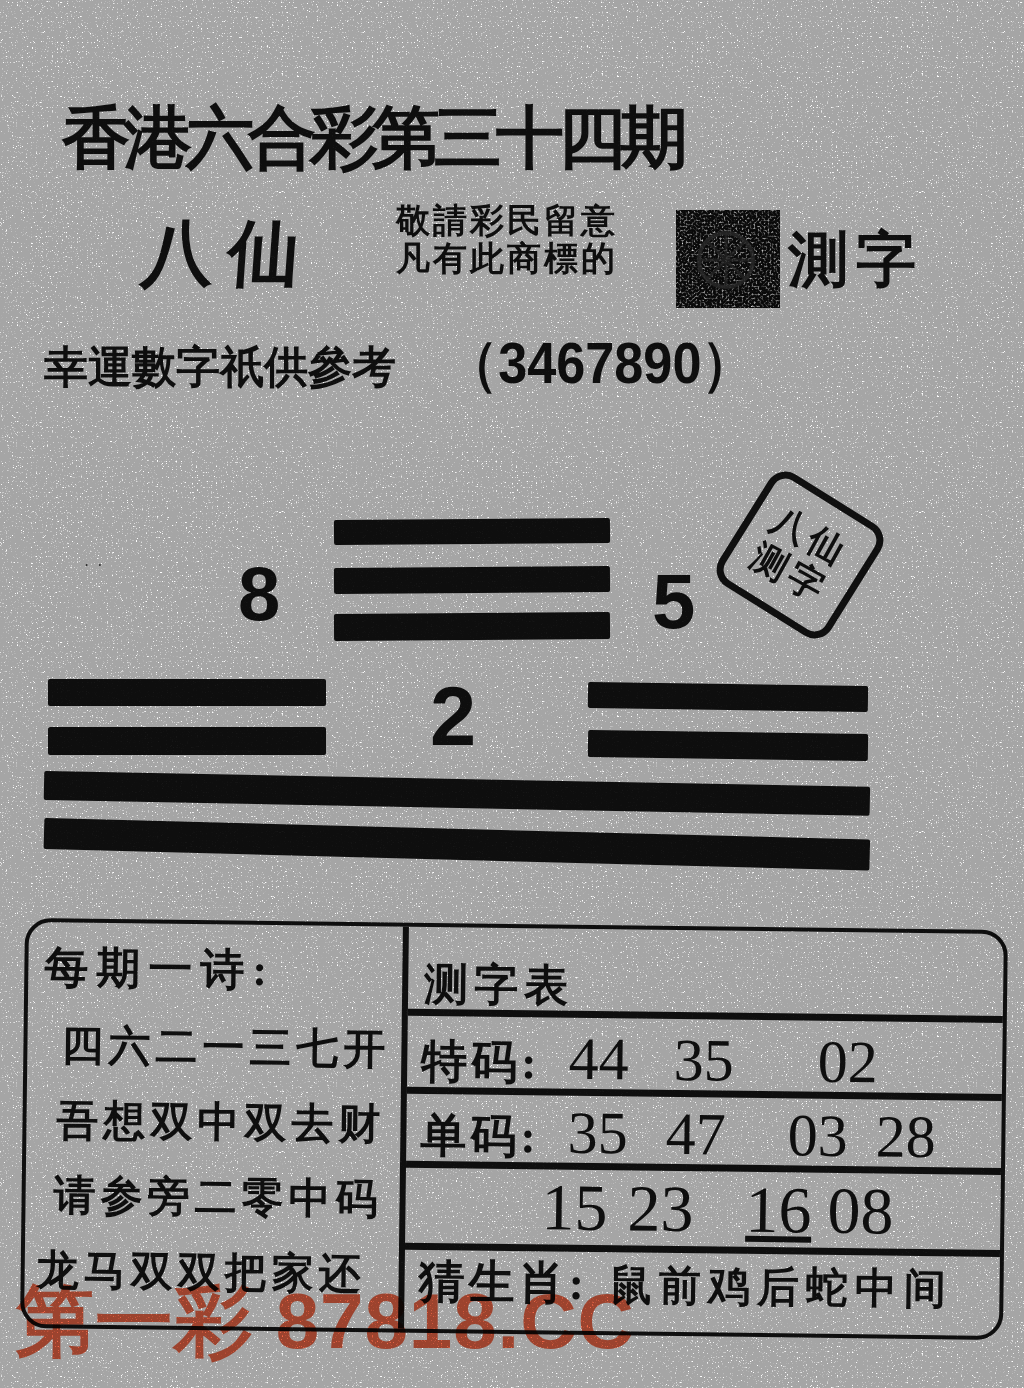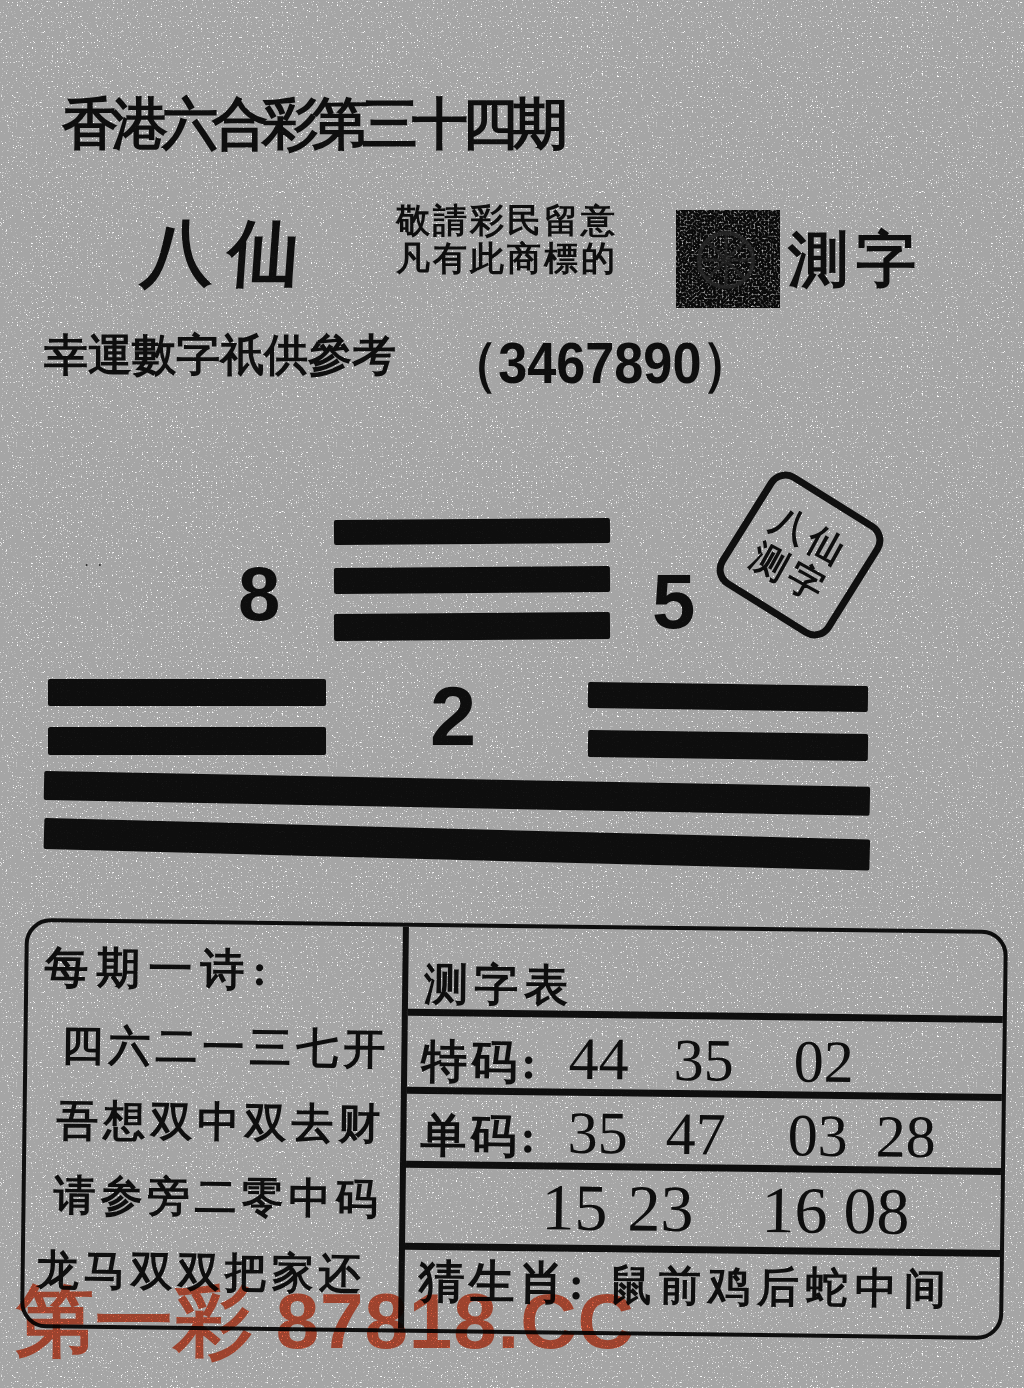--- a/index.html
+++ b/index.html
@@ -2,26 +2,26 @@
 <html style="--ink: #171717; --red: #f26848;"><head>
 <meta charset="utf-8">
 <style>
   html,body{margin:0;padding:0;background:#e8e8e8;}
   .page{
     position:relative;width:1024px;height:1388px;background:#ffffff;
     overflow:hidden;font-family:"Liberation Serif",serif;color:var(--ink,#171717);
   }
   .abs{position:absolute;line-height:1;white-space:nowrap;}
   
-  .title{left:62px;top:96px;font-size:56px;font-weight:900;letter-spacing:-6px;width:800px;}
+  .title{left:62px;top:104px;font-size:68px;font-weight:900;letter-spacing:-6px;width:800px;}
   .brand{left:142px;top:218px;font-size:72px;font-weight:900;letter-spacing:14px;transform:skewX(-4deg);}
   .notice{left:396px;top:202px;font-size:34px;font-weight:700;letter-spacing:3px;line-height:38px;}
   .stamp{left:676px;top:210px;width:104px;height:98px;}
   .category{left:788px;top:230px;font-size:60px;font-weight:900;letter-spacing:8px;}
-  .lucky-label{left:44px;top:334px;font-size:44px;font-weight:800;letter-spacing:0px;}
+  .lucky-label{left:44px;top:346px;font-size:44px;font-weight:800;letter-spacing:0px;}
   .lucky-numbers{left:446px;top:334px;font-size:58px;font-weight:700;
     font-family:"Liberation Sans",sans-serif;transform:scaleX(.9);transform-origin:left top;}
   
   .bar{position:absolute;background:var(--ink,#171717);border-radius:2px;}
   .tb1{left:334px;top:519px;width:276px;height:25px;transform:rotate(-.4deg);}
   .tb2{left:334px;top:567px;width:276px;height:26px;transform:rotate(-.4deg);}
   .tb3{left:334px;top:613px;width:276px;height:27px;transform:rotate(-.4deg);}
   .bl1{left:48px;top:679px;width:278px;height:27px;}
   .br1{left:588px;top:682px;width:280px;height:26px;transform:rotate(.8deg);transform-origin:left center;}
   .bl2{left:48px;top:727px;width:278px;height:28px;}
@@ -48,23 +48,23 @@
   .s1{top:82px;} .s2{top:160px;} .s3{top:234px;} .s4{top:316px;}
   .poem-title{left:16px;top:24px;font-size:44px;font-weight:800;letter-spacing:8px;}
   .poem{font-size:42px;font-weight:700;letter-spacing:5px;}
   .pl0{left:34px;top:102px;} .pl1{left:30px;top:177px;} .pl2{left:28px;top:252px;} .pl3{left:12px;top:327px;}
   .section-title{left:396px;top:36px;font-size:44px;font-weight:800;letter-spacing:6px;}
   .num-row{position:absolute;left:394px;font-size:60px;font-family:"Liberation Serif",serif;}
   .row-special{top:100px;} .row-single{top:174px;}
   .row-extra{top:246px;left:516px;font-size:66px;}
   .row-label{font-size:46px;font-weight:800;letter-spacing:4px;font-family:"Liberation Serif",serif;}
   .num{display:inline-block;}
-  .row-special .m1{margin-left:28px;} .row-special .m2{margin-left:45px;} .row-special .m3{margin-left:60px;}
+  .row-special .m1{margin-left:28px;} .row-special .m2{margin-left:45px;} .row-special .m3{margin-left:84px;}
   .row-single .m1{margin-left:28px;} .row-single .m2{margin-left:38px;} .row-single .m3{margin-left:62px;} .row-single .m4{margin-left:28px;text-align:right;}
-  .row-extra .m2{margin-left:20px;} .row-extra .m3{margin-left:68px;} .row-extra .m4{margin-left:16px;}
+  .row-extra .m2{margin-left:20px;} .row-extra .m3{margin-left:52px;text-decoration:underline;} .row-extra .m4{margin-left:16px;}
   .zodiac-row{left:394px;top:332px;}
   .zodiac-label{font-size:46px;font-weight:800;letter-spacing:4px;}
   .zodiac-value{font-size:42px;font-weight:700;letter-spacing:7px;margin-left:22px;}
   
   .watermark{
     left:16px;top:1282px;font-size:78px;font-weight:900;z-index:6;
     font-family:"Liberation Sans",sans-serif;color:var(--red,#f26848);
     mix-blend-mode:multiply;letter-spacing:1px;
   }
   .noise{position:absolute;left:0;top:0;z-index:8;pointer-events:none;opacity:.35;}

